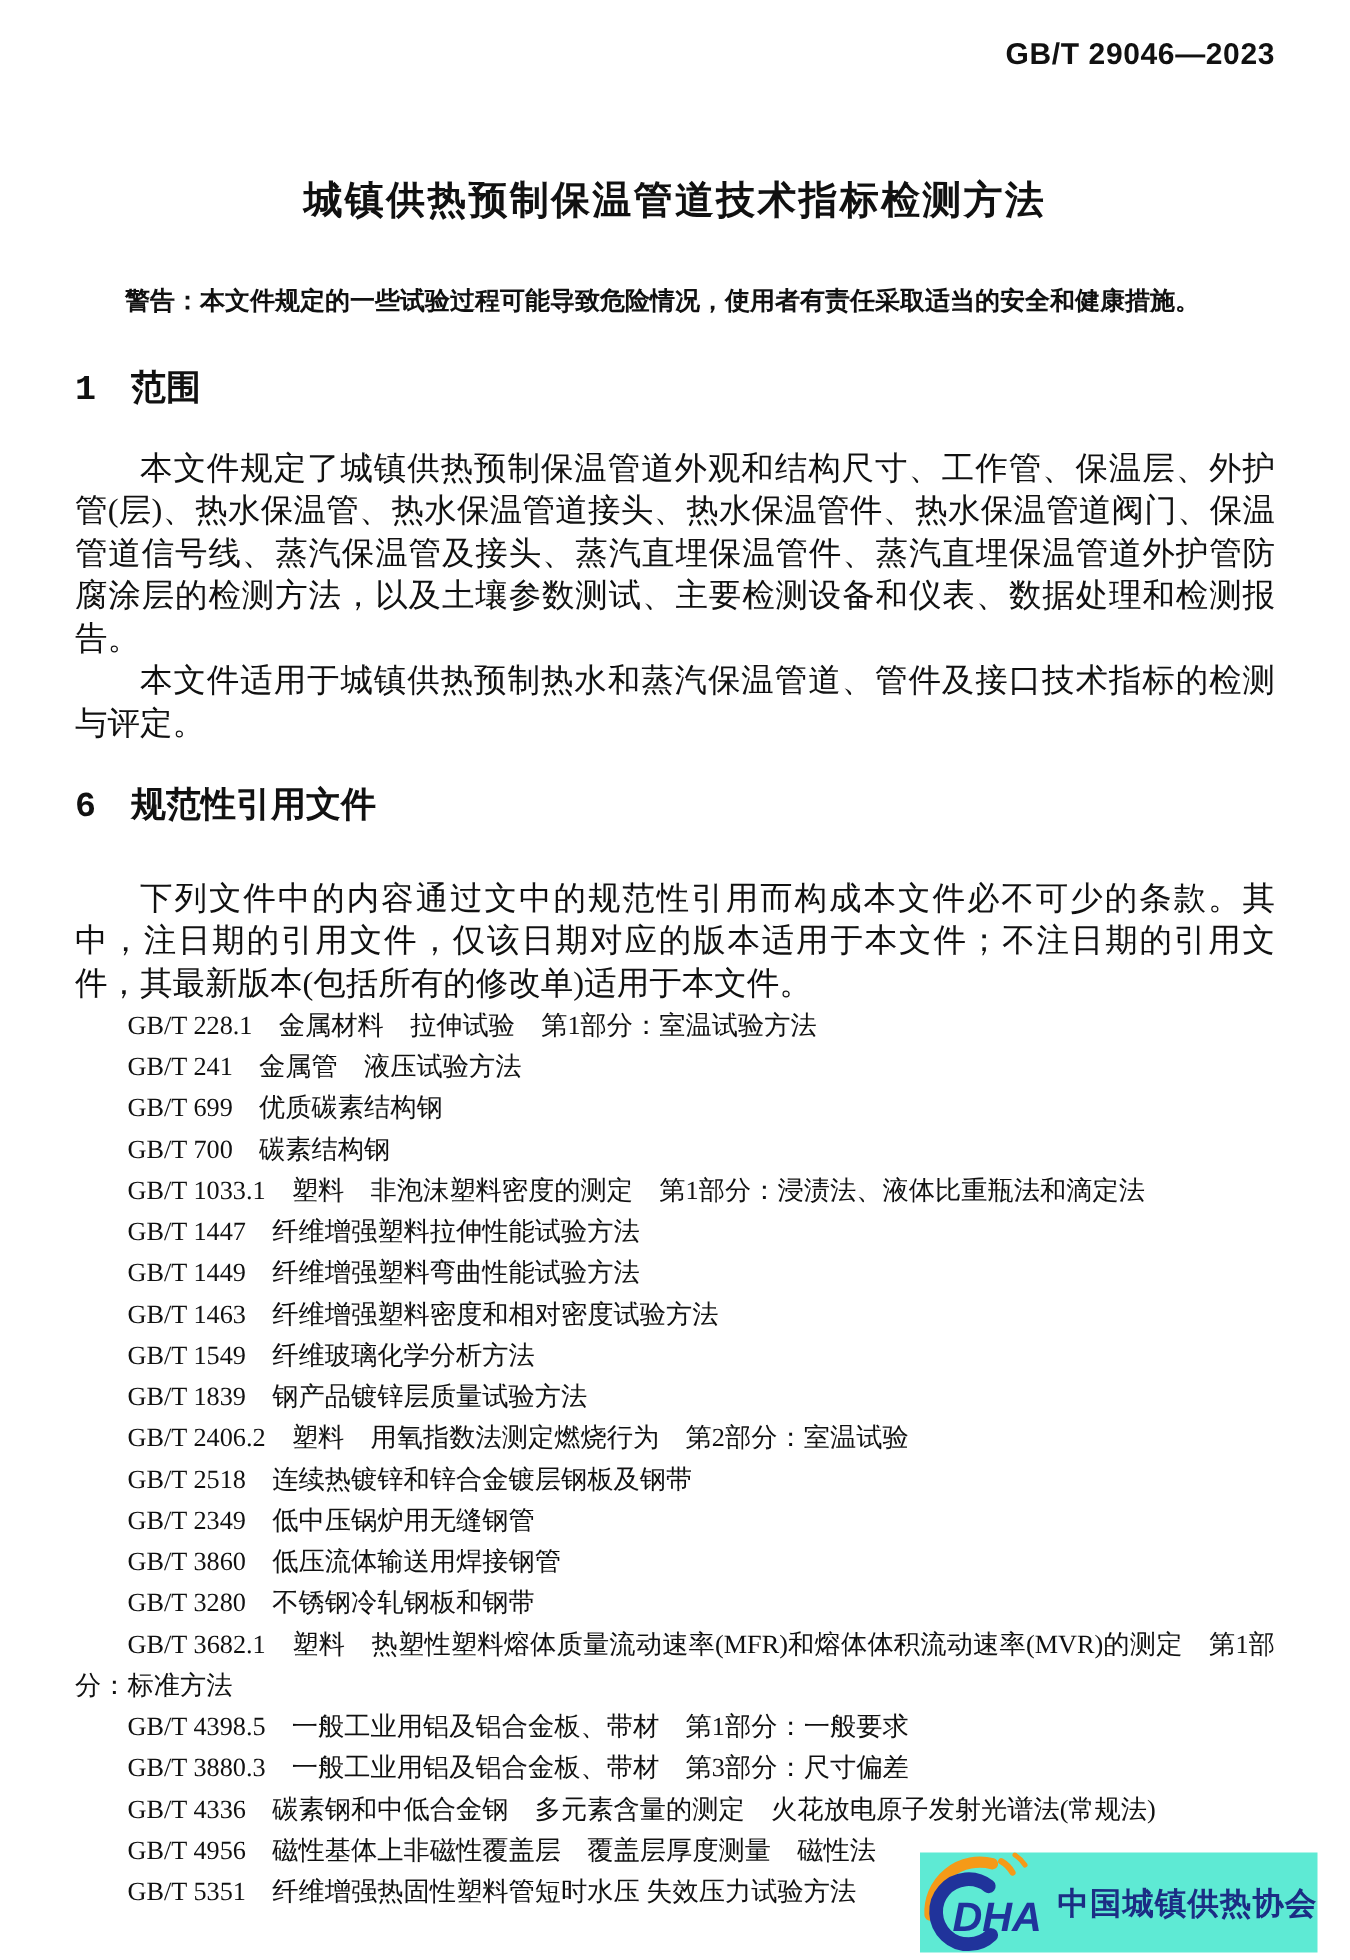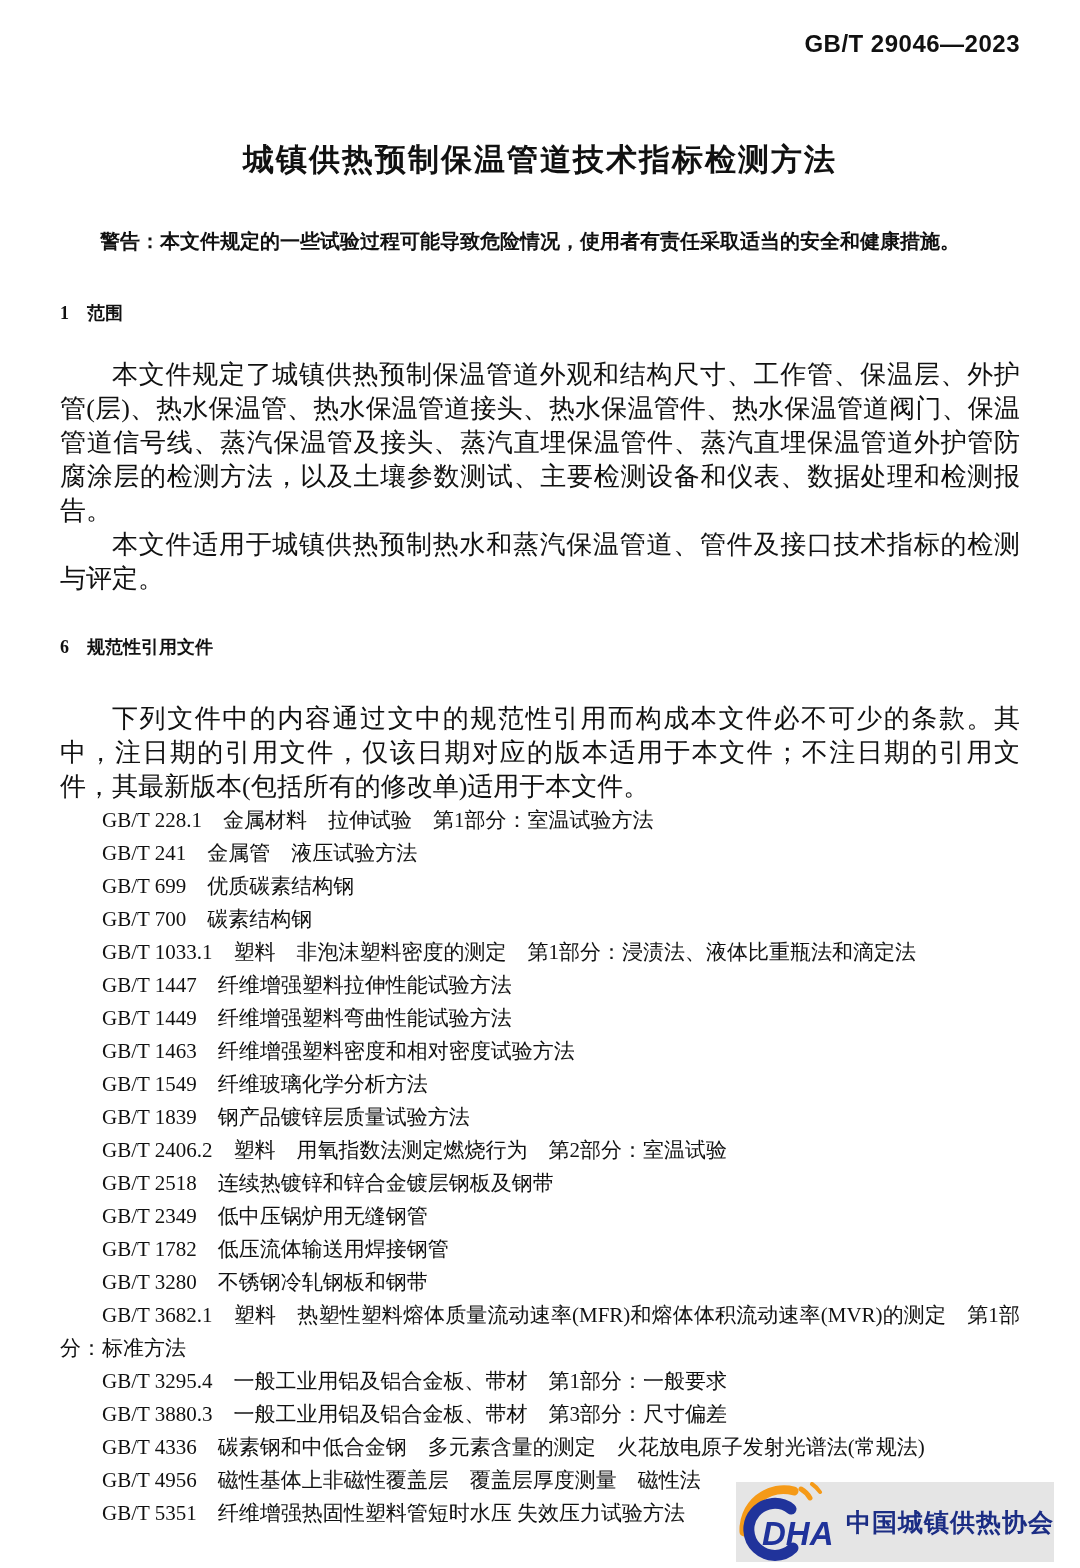--- a/index.html
+++ b/index.html
@@ -36,23 +36,23 @@
   .warning {
     margin-top: 46px;
     font-family: "Liberation Sans", "DejaVu Sans", sans-serif;
     font-weight: bold;
     font-size: 20px;
     line-height: 30px;
     text-indent: 2em;
     text-align: justify;
   }
   .sec-heading {
-    font-family: Liberation Serif, serif;
+    font-family: Liberation Mono, monospace;
     font-weight: bold;
-    font-size: 18px;
+    font-size: 28px;
     line-height: 26px;
   }
   .sec-heading.first { margin-top: 44px; }
   .sec-heading.second { margin-top: 38px; }
   .paras { margin-top: 32px; }
   .paras.normative { margin-top: 42px; }
   .para {
     margin: 0;
     font-size: 26px;
     line-height: 34px;
@@ -67,21 +67,21 @@
     text-indent: 2em;
     text-align: justify;
   }
   .logo {
     position: absolute;
     right: 26px;
     bottom: 6px;
     display: flex;
     align-items: center;
     gap: 8px;
-    background: #e5e5e5;
+    background: #5eead4;
   }
   .org-name {
     font-family: "Liberation Sans", "DejaVu Sans", sans-serif;
     font-weight: bold;
     font-size: 25px;
     letter-spacing: 1px;
     white-space: nowrap;
   }
 </style>
 </head>
@@ -118,24 +118,24 @@
       <p class="ref">GB/T 700　碳素结构钢</p>
       <p class="ref">GB/T 1033.1　塑料　非泡沫塑料密度的测定　第1部分：浸渍法、液体比重瓶法和滴定法</p>
       <p class="ref">GB/T 1447　纤维增强塑料拉伸性能试验方法</p>
       <p class="ref">GB/T 1449　纤维增强塑料弯曲性能试验方法</p>
       <p class="ref">GB/T 1463　纤维增强塑料密度和相对密度试验方法</p>
       <p class="ref">GB/T 1549　纤维玻璃化学分析方法</p>
       <p class="ref">GB/T 1839　钢产品镀锌层质量试验方法</p>
       <p class="ref">GB/T 2406.2　塑料　用氧指数法测定燃烧行为　第2部分：室温试验</p>
       <p class="ref">GB/T 2518　连续热镀锌和锌合金镀层钢板及钢带</p>
       <p class="ref">GB/T 2349　低中压锅炉用无缝钢管</p>
-      <p class="ref">GB/T 1782　低压流体输送用焊接钢管</p>
+      <p class="ref">GB/T 3860　低压流体输送用焊接钢管</p>
       <p class="ref">GB/T 3280　不锈钢冷轧钢板和钢带</p>
       <p class="ref">GB/T 3682.1　塑料　热塑性塑料熔体质量流动速率(MFR)和熔体体积流动速率(MVR)的测定　第1部分：标准方法</p>
-      <p class="ref">GB/T 3295.4　一般工业用铝及铝合金板、带材　第1部分：一般要求</p>
+      <p class="ref">GB/T 4398.5　一般工业用铝及铝合金板、带材　第1部分：一般要求</p>
       <p class="ref">GB/T 3880.3　一般工业用铝及铝合金板、带材　第3部分：尺寸偏差</p>
       <p class="ref">GB/T 4336　碳素钢和中低合金钢　多元素含量的测定　火花放电原子发射光谱法(常规法)</p>
       <p class="ref">GB/T 4956　磁性基体上非磁性覆盖层　覆盖层厚度测量　磁性法</p>
       <p class="ref">GB/T 5351　纤维增强热固性塑料管短时水压 失效压力试验方法</p>
     </div>
 
 </div>
 
 <div class="logo">
   <svg width="102" height="80" viewBox="0 0 102 80" aria-hidden="true">

